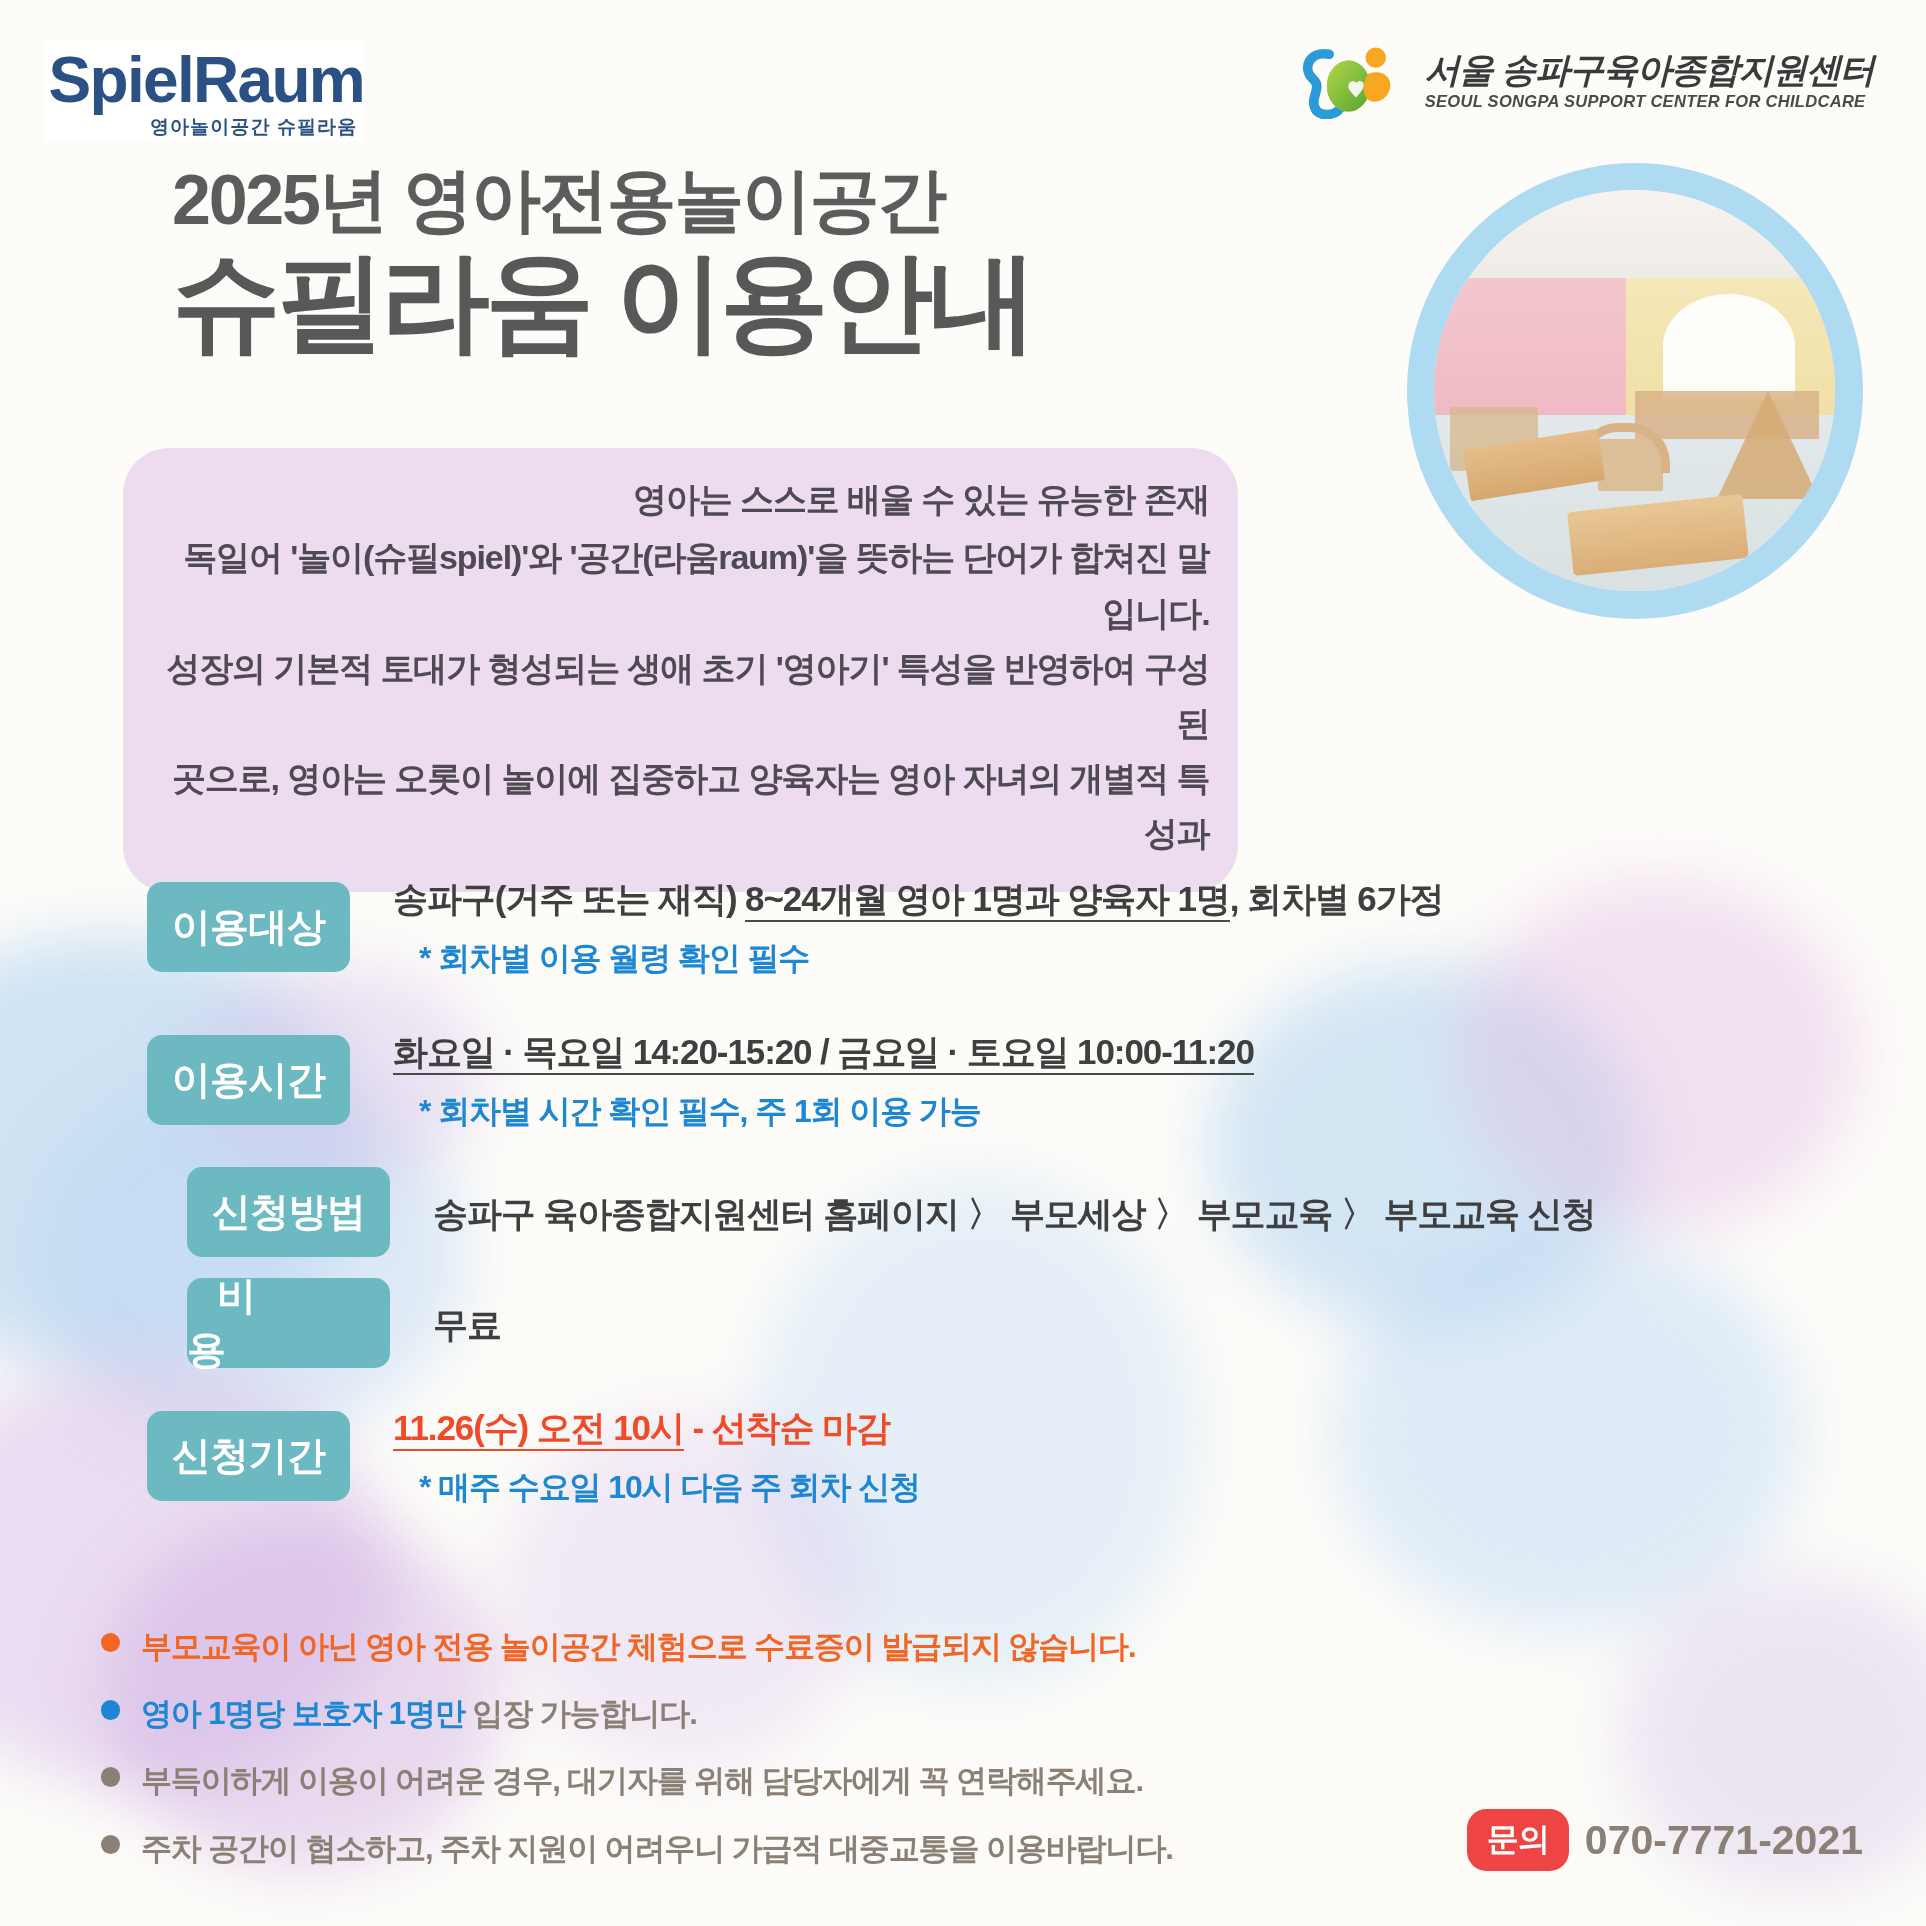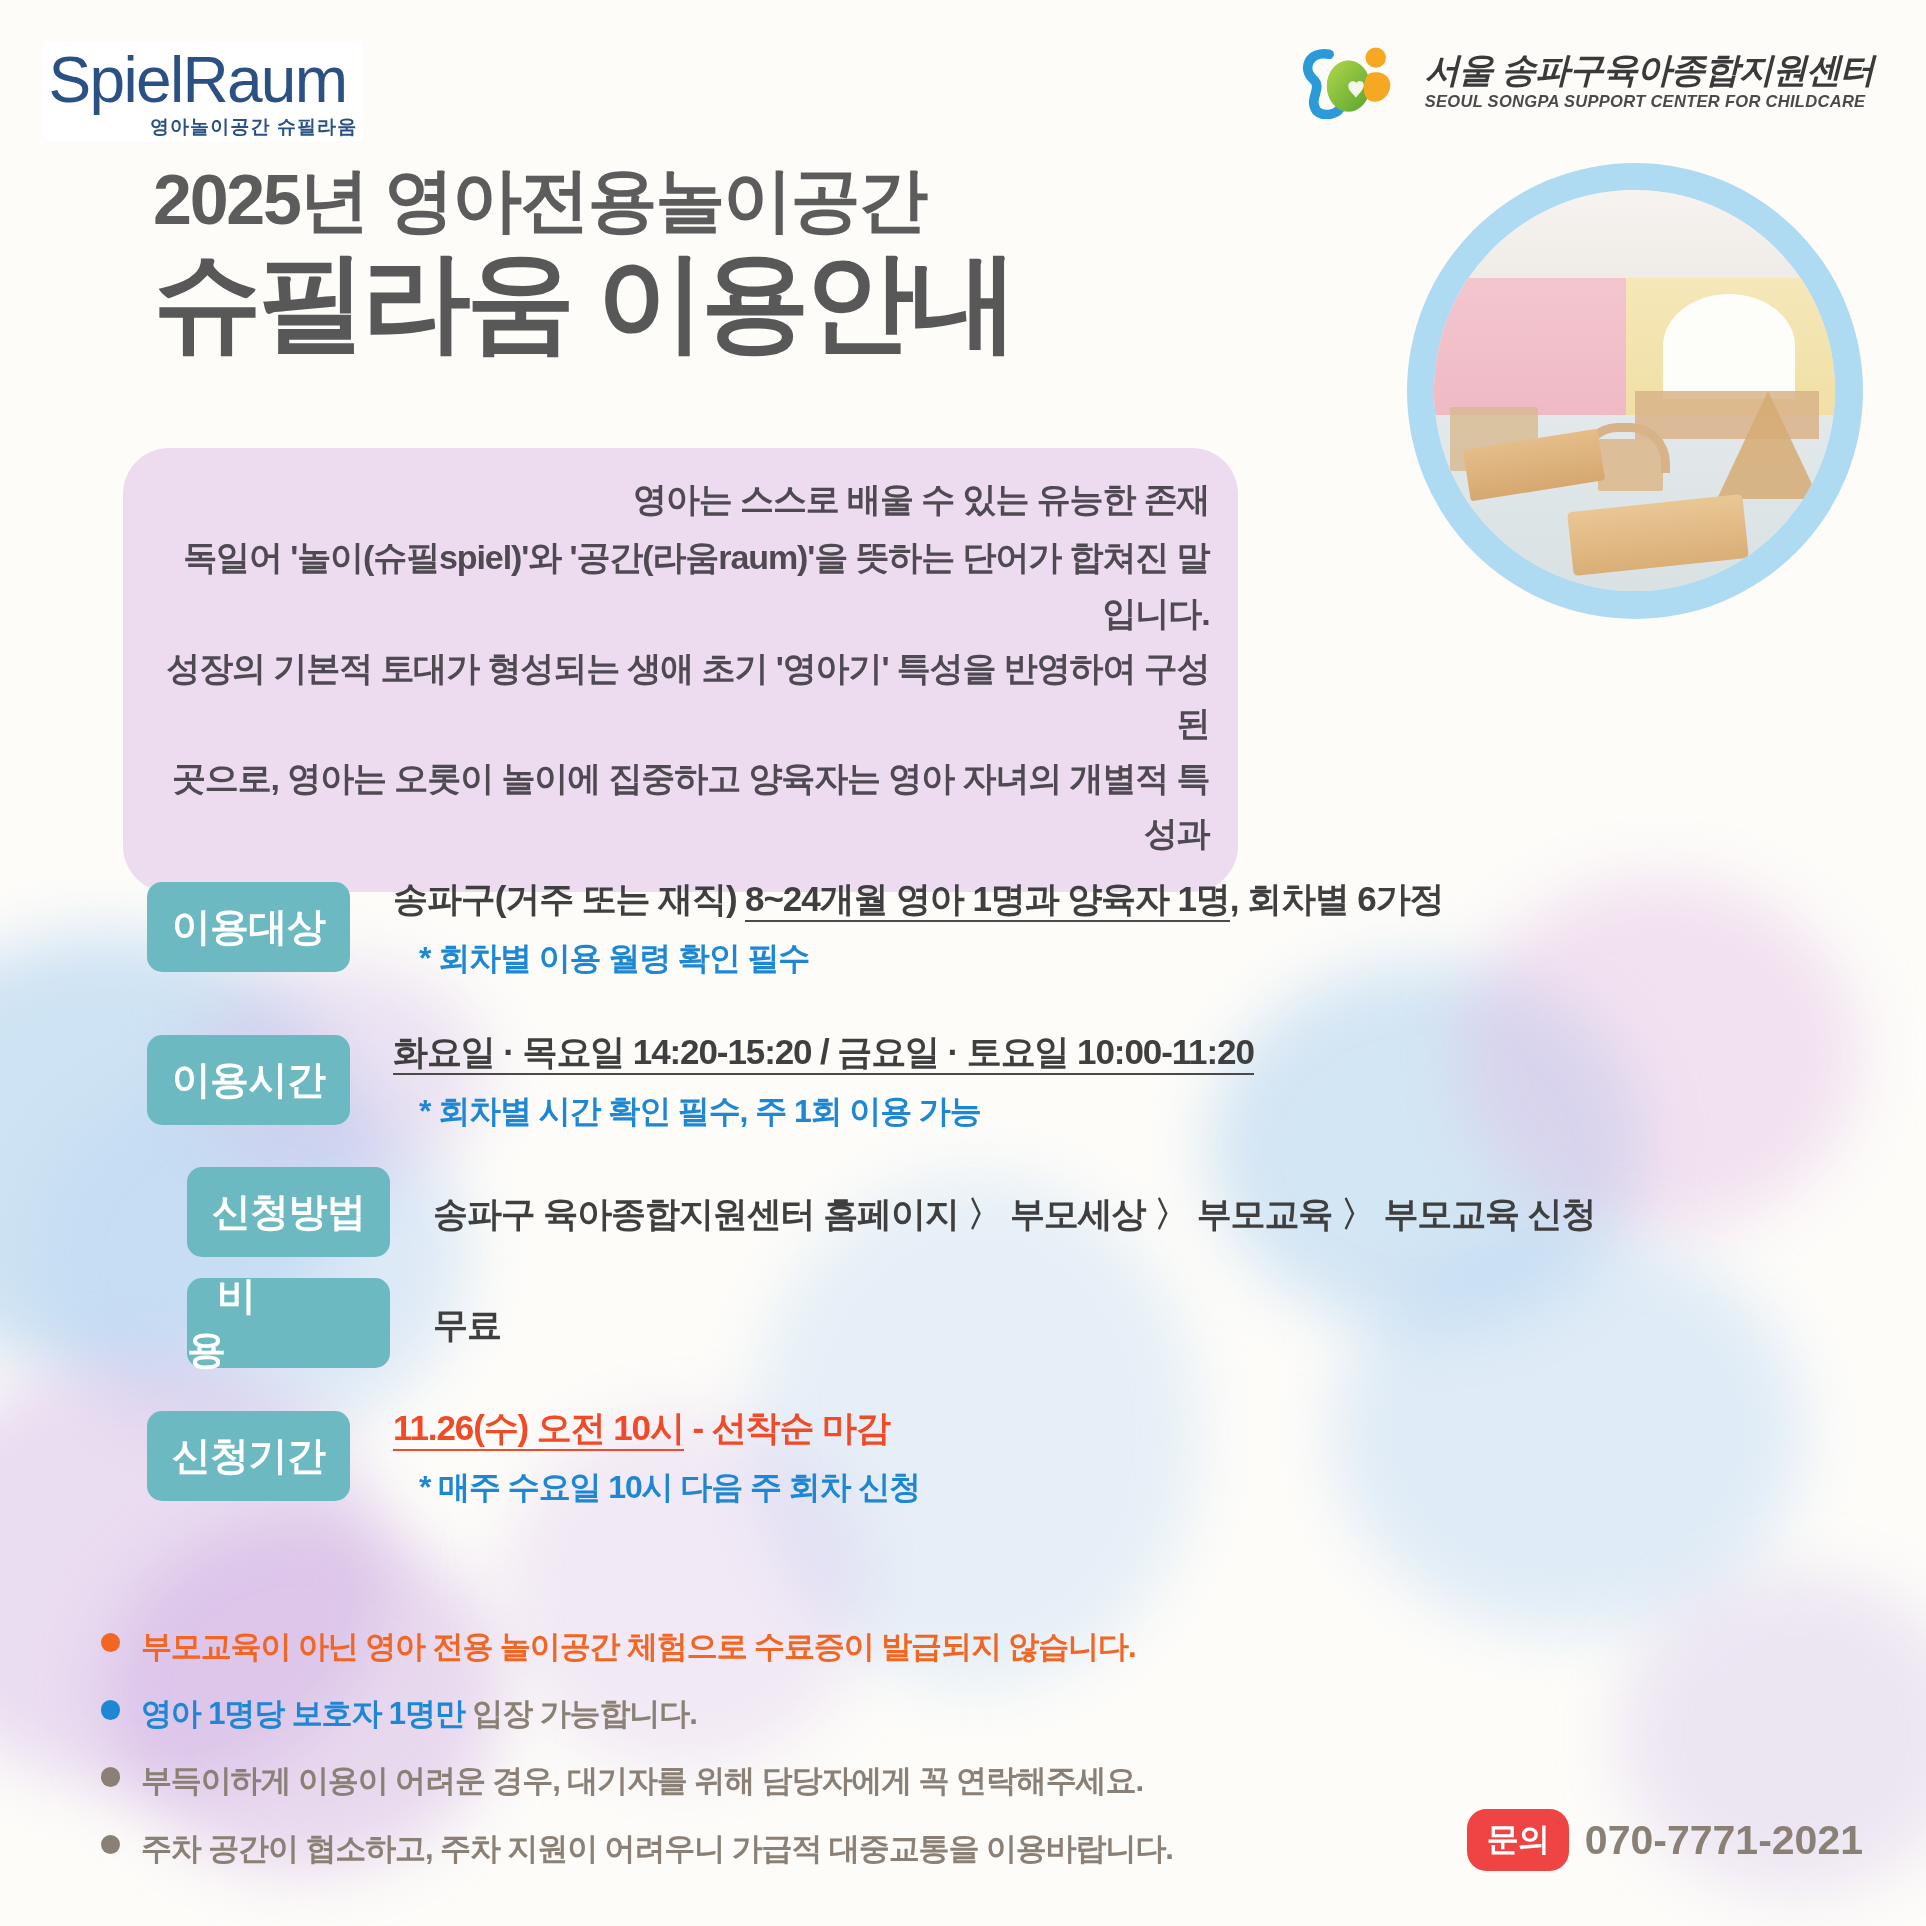--- a/index.html
+++ b/index.html
@@ -12,40 +12,40 @@
   .poster{position:absolute;inset:0;}
 
   
   .bg{position:absolute;inset:0;overflow:hidden;z-index:0;pointer-events:none;}
   .blob{position:absolute;border-radius:50%;filter:blur(31px);}
 
   
   .logo-left{position:absolute;left:44px;top:41px;width:319px;height:100px;background:#FFFFFF;z-index:5;}
   .logo-left .sr-word{
     position:absolute;left:4.6px;top:2.3px;
-    font-size:64px;font-weight:normal;color:#2B5184;
+    font-size:64px;font-weight:bold;color:#2B5184;
     letter-spacing:-1.7px;font-family:"Liberation Sans",sans-serif;
   }
   .logo-left .sr-sub{
     position:absolute;right:5.7px;top:73px;
     font-size:19px;font-weight:bold;color:#2B5184;letter-spacing:1.1px;
   }
 
   .logo-right{position:absolute;right:52px;top:44px;z-index:5;display:flex;align-items:center;gap:15px;font-style:italic;}
   .sci-mark{position:relative;width:114px;height:75px;flex:0 0 auto;}
   .logo-right-text{display:flex;flex-direction:column;align-items:flex-start;}
   .logo-right-text .kr{
     font-size:35px;font-weight:bold;color:#3A3A3A;letter-spacing:-1.1px;line-height:1.05;
   }
   .logo-right-text .en{
     font-size:16.5px;font-weight:bold;color:#4A4A4A;letter-spacing:0.3px;margin-top:2.3px;
   }
 
   
-  .title-block{position:absolute;left:153px;top:165px;z-index:4;}
+  .title-block{position:absolute;left:172px;top:165px;z-index:4;}
   .title-1{font-size:70px;font-weight:bold;color:#5C5C5C;letter-spacing:-2.3px;line-height:1.0;}
   .title-2{font-size:109px;font-weight:bold;color:#585858;letter-spacing:-4.6px;line-height:1.08;margin-top:8px;}
 
   
   .photo-ring{
     position:absolute;right:63px;top:163px;width:456px;height:456px;
     border-radius:50%;background:#AEDBF2;padding:0;z-index:3;
     box-sizing:border-box;
   }
   .photo{

